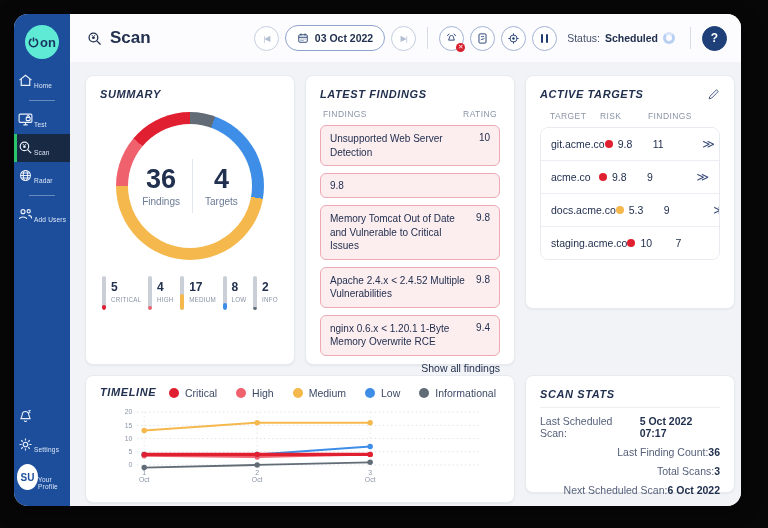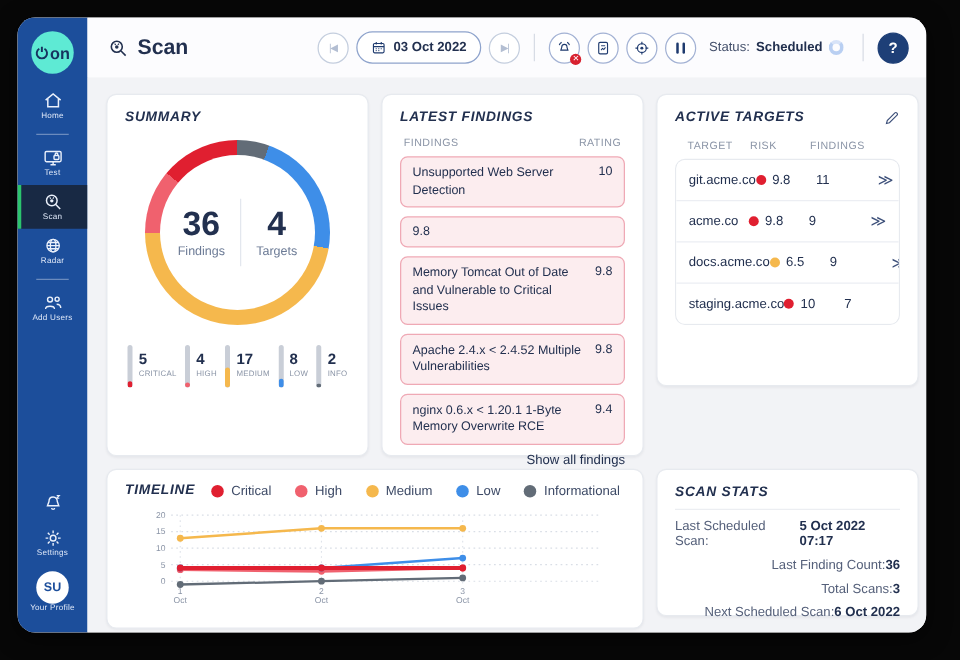--- a/index.html
+++ b/index.html
@@ -4,21 +4,21 @@
 <style>
   * { margin:0; padding:0; box-sizing:border-box; }
   html,body { width:768px; height:528px; background:#070707; font-family:"Liberation Sans", sans-serif; overflow:hidden; }
   .window { position:absolute; left:14px; top:14px; width:727px; height:492px; background:#fbfbfd; border-radius:14px; overflow:hidden; display:flex; box-shadow:0 4px 18px rgba(0,0,0,.6); }
 
   
   .sidebar { width:56px; background:#1c4e9b; display:flex; flex-direction:column; align-items:center; flex-shrink:0; }
   .logo { width:34px; height:34px; background:#5eead4; border-radius:50%; margin:11px 0 8px; display:flex; align-items:center; justify-content:center; gap:1px; color:#16335f; font-weight:bold; font-size:13px; }
   .side-nav, .side-bottom { width:100%; display:flex; flex-direction:column; align-items:center; }
   .side-bottom { margin-top:auto; padding-bottom:10px; }
-  .side-item { width:100%; padding:5px 0 6px; display:flex; flex-direction:column; align-items:center; gap:0; color:#eaf0fb; cursor:pointer; border-left:3px solid transparent; border-right:3px solid transparent; }
+  .side-item { width:100%; padding:5px 0 6px; display:flex; flex-direction:row; align-items:flex-end; gap:0; color:#eaf0fb; cursor:pointer; border-left:3px solid transparent; border-right:3px solid transparent; }
   .side-item .icn { width:17px; height:17px; display:block; }
   .side-label { font-size:6.5px; color:#dfe8f8; letter-spacing:.2px; }
   .side-item.active { background:#182944; border-left:3px solid #2bc56d; }
   .side-divider { width:26px; border-top:1px solid rgba(255,255,255,.35); margin:5px 0; }
   .avatar { width:26px; height:26px; background:#fff; border-radius:50%; color:#1c4e9b; font-size:10px; font-weight:bold; display:flex; align-items:center; justify-content:center; }
 
   
   .main { flex:1; display:flex; flex-direction:column; min-width:0; }
   .hdr { height:48px; background:#fcfcfe; display:flex; align-items:center; padding:0 14px 0 16px; flex-shrink:0; }
   .hdr-title { display:flex; align-items:center; gap:7px; color:#22304f; font-size:17px; font-weight:bold; }
@@ -380,21 +380,21 @@
                    <span class="risk-dot" style="background:#e01f30"></span>
                    <span>9.8</span>
               </span>
                  <span>9</span>
                  <span class="at-go">≫</span>
             </div>
             <div class="at-row">
               <span>docs.acme.co</span>
                  <span class="at-risk">
                    <span class="risk-dot" style="background:#f5b84d"></span>
-                   <span>6.5</span>
+                   <span>5.3</span>
               </span>
                  <span>9</span>
                  <span class="at-go">≫</span>
             </div>
             <div class="at-row">
               <span>staging.acme.co</span>
                  <span class="at-risk">
                    <span class="risk-dot" style="background:#e01f30"></span>
                    <span>10</span>
               </span>

